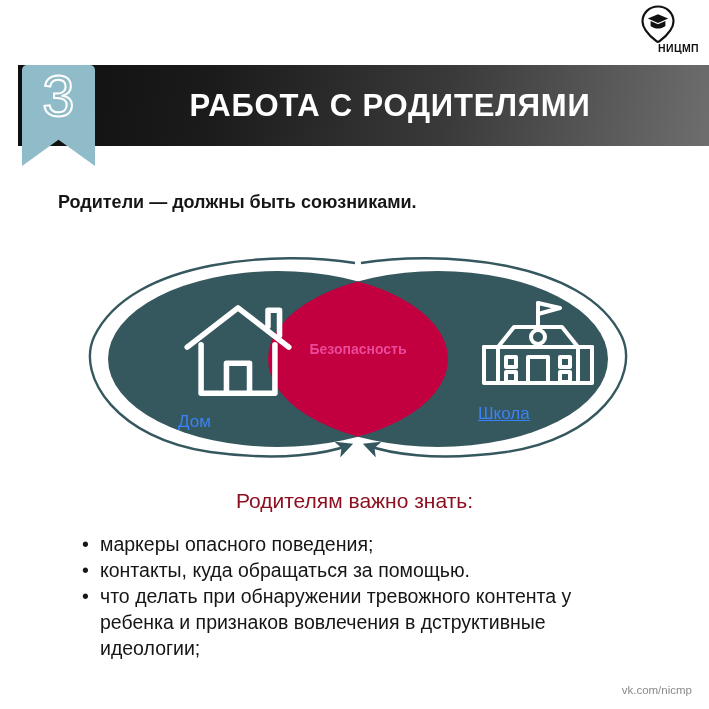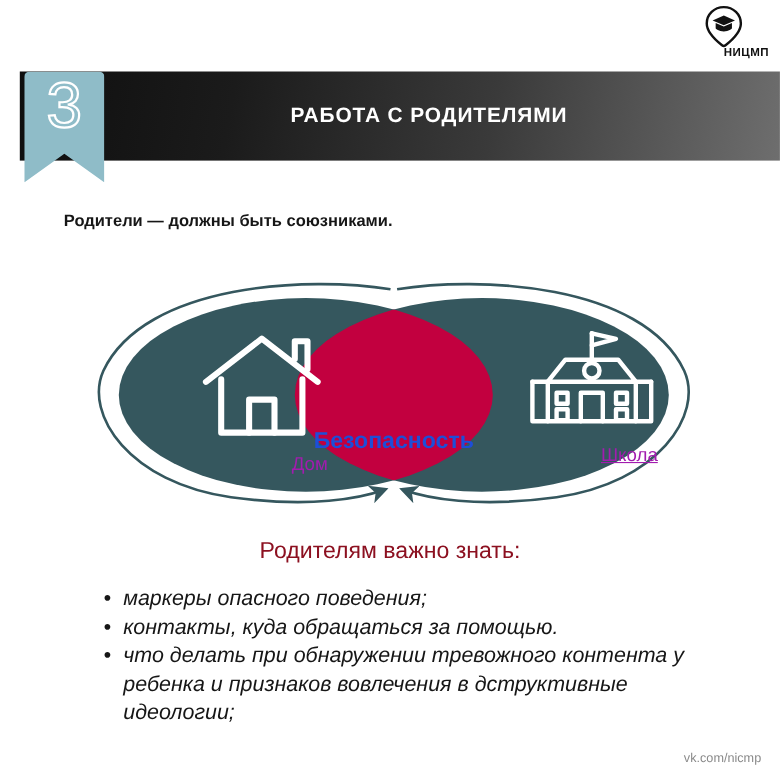--- a/index.html
+++ b/index.html
@@ -51,21 +51,21 @@
   #header-title {
     position: absolute;
     left: 150px;
     top: 65px;
     width: 480px;
     height: 81px;
     display: flex;
     align-items: center;
     justify-content: center;
     color: #ffffff;
-    font-size: 19px;
+    font-size: 31px;
     font-weight: bold;
     letter-spacing: 0.8px;
     white-space: nowrap;
   }
 
   
   #ribbon {
     position: absolute;
     left: 22px;
     top: 65px;
@@ -92,83 +92,81 @@
     color: transparent;
     -webkit-text-stroke: 2px #ffffff;
     font-family: "Liberation Sans", sans-serif;
   }
 
   
   #subtitle {
     position: absolute;
     left: 58px;
     top: 192px;
-    font-size: 15px;
+    font-size: 18px;
     font-weight: bold;
     color: #161616;
     white-space: nowrap;
   }
 
   
   #venn {
     position: absolute;
     left: 78px;
     top: 243px;
     width: 560px;
     height: 225px;
   }
   #venn svg { display: block; width: 100%; height: 100%; }
 
   .venn-label-group {
     position: absolute;
     width: 120px;
-    text-align: right;
-    color: #a21caf;
+    text-align: left;
+    color: #3b82f6;
   }
   .venn-label-group .venn-icon { display: block; margin: 0 auto 6px; }
   .venn-label-group .venn-label {
     font-size: 17px;
     font-weight: normal;
     line-height: 1;
   }
   #venn-left  { left: 100px; top: 58px; }
   #venn-right { left: 400px; top: 52px; text-decoration: underline; }
 
   #venn-center-label {
     position: absolute;
     left: 190px;
     top: 98px;
     width: 180px;
     text-align: center;
-    color: #1d4ed8;
-    font-size: 21px;
+    color: #ec4899;
+    font-size: 14px;
     font-weight: bold;
     white-space: nowrap;
-    margin-top: 48px;
   }
 
   
   #know-heading {
     position: absolute;
     left: 0;
     top: 489px;
     width: 709px;
     text-align: center;
     font-size: 21px;
     color: #8C1020;
   }
   #bullets {
     position: absolute;
-    left: 90px;
+    left: 78px;
     top: 531px;
     width: 570px;
     margin: 0;
     padding: 0;
     list-style: none;
-    font-style: italic;
   }
   #bullets li {
     position: relative;
     padding-left: 22px;
     font-size: 19.5px;
     line-height: 26px;
     color: #161616;
   }
   #bullets li::before {
     content: "\2022";

